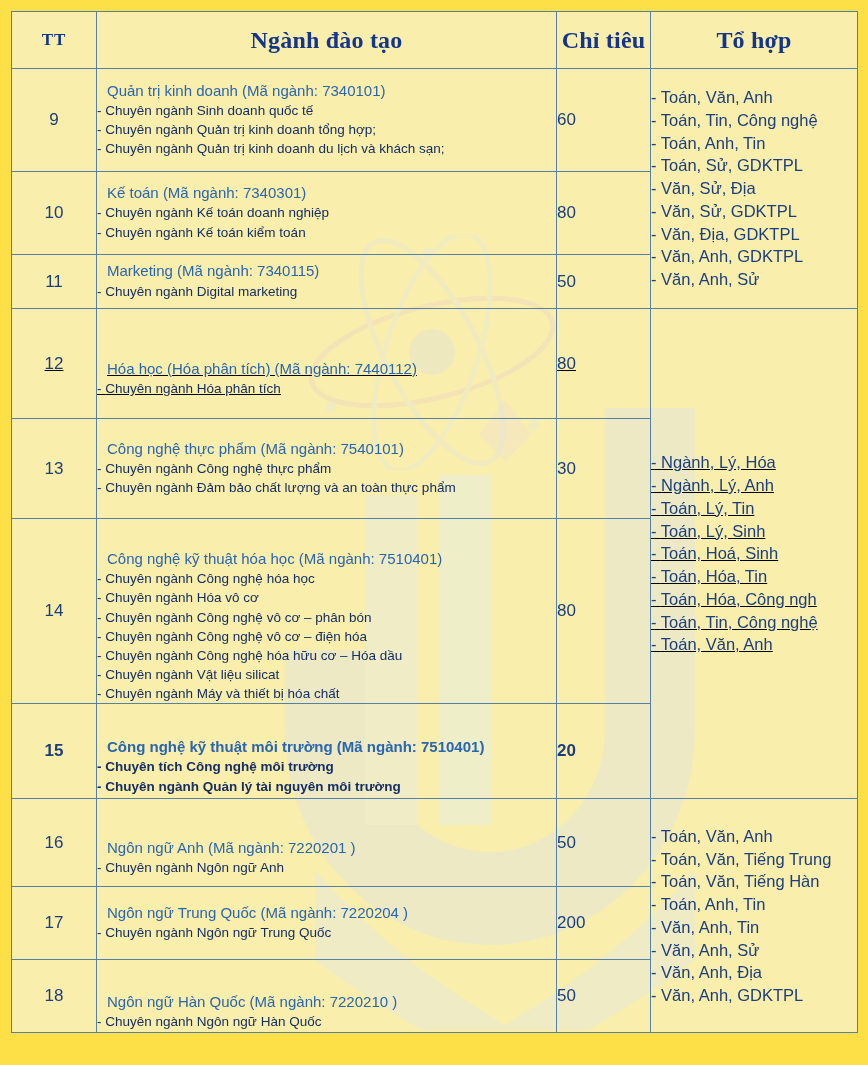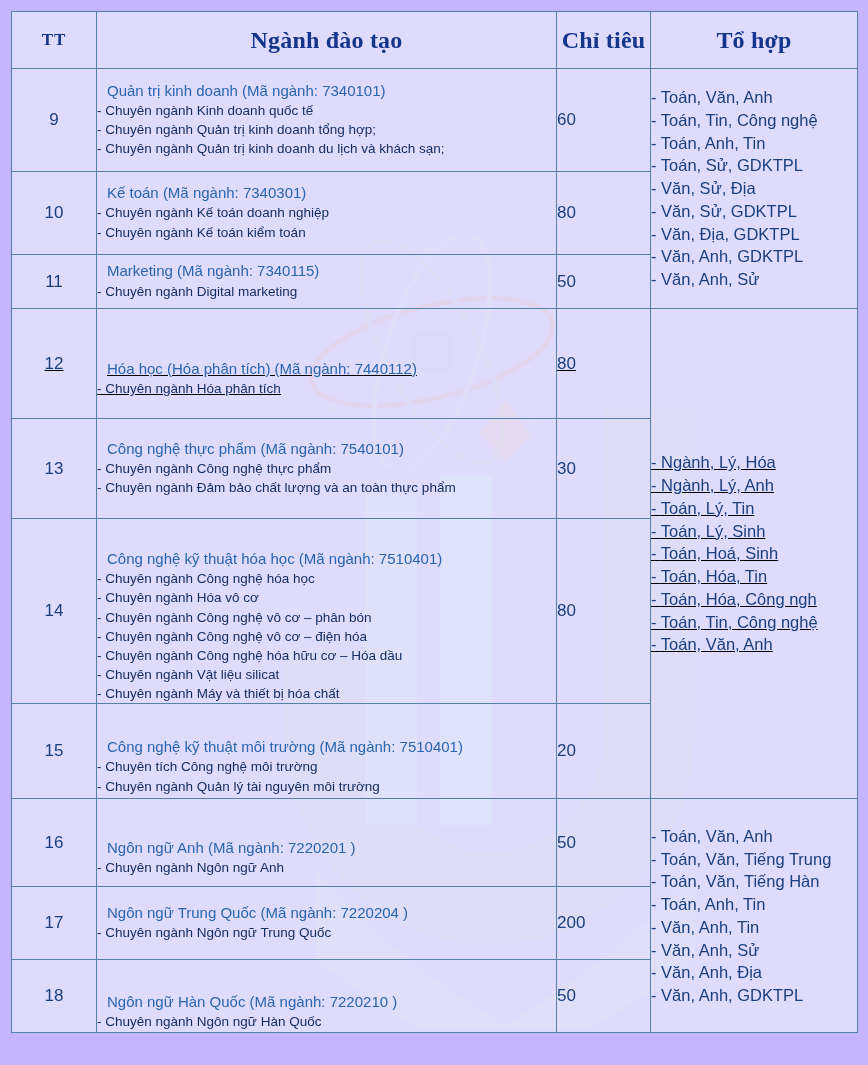--- a/index.html
+++ b/index.html
@@ -12,21 +12,21 @@
     height: 1065px;
     font-family: "Liberation Sans", sans-serif;
     -webkit-font-smoothing: antialiased;
   }
 
   #page {
     position: relative;
     width: 868px;
     height: 1065px;
     overflow: hidden;
-    background: #c4b5fd;
+    background: #fde047;
   }
 
   
   #watermarks {
     position: absolute;
     inset: 0;
     overflow: hidden;
     pointer-events: none;
     z-index: 0;
   }
@@ -194,21 +194,21 @@
         <th>Tổ hợp</th>
       </tr>
     </thead>
 
     <tbody id="tbody">
         <tr style="height: 103px;">
           <td class="tt">9</td>
           <td class="name">
             <div class="prog-title">Quản trị kinh doanh (Mã ngành: 7340101)</div>
             <ul class="subs">
-              <li>Chuyên ngành Kinh doanh quốc tế</li>
+              <li>Chuyên ngành Sinh doanh quốc tế</li>
               <li>Chuyên ngành Quản trị kinh doanh tổng hợp;</li>
               <li>Chuyên ngành Quản trị kinh doanh du lịch và khách sạn;</li>
             </ul>
           </td>
           <td class="quota">60</td>
           <td class="combos" rowspan="3">
             <ul class="combo-list">
               <li>Toán, Văn, Anh</li>
               <li>Toán, Tin, Công nghệ</li>
               <li>Toán, Anh, Tin</li>
@@ -285,21 +285,21 @@
               <li>Chuyên ngành Hóa vô cơ</li>
               <li>Chuyên ngành Công nghệ vô cơ – phân bón</li>
               <li>Chuyên ngành Công nghệ vô cơ – điện hóa</li>
               <li>Chuyên ngành Công nghệ hóa hữu cơ – Hóa dầu</li>
               <li>Chuyên ngành Vật liệu silicat</li>
               <li>Chuyên ngành Máy và thiết bị hóa chất</li>
             </ul>
           </td>
           <td class="quota">80</td>
         </tr>
-        <tr style="height: 95px;">
+        <tr style="height: 95px; font-weight: bold;">
           <td class="tt">15</td>
           <td class="name pad-v">
             <div class="prog-title">Công nghệ kỹ thuật môi trường (Mã ngành: 7510401)</div>
             <ul class="subs">
               <li>Chuyên tích Công nghệ môi trường</li>
               <li>Chuyên ngành Quản lý tài nguyên môi trường</li>
             </ul>
           </td>
           <td class="quota">20</td>
         </tr>

